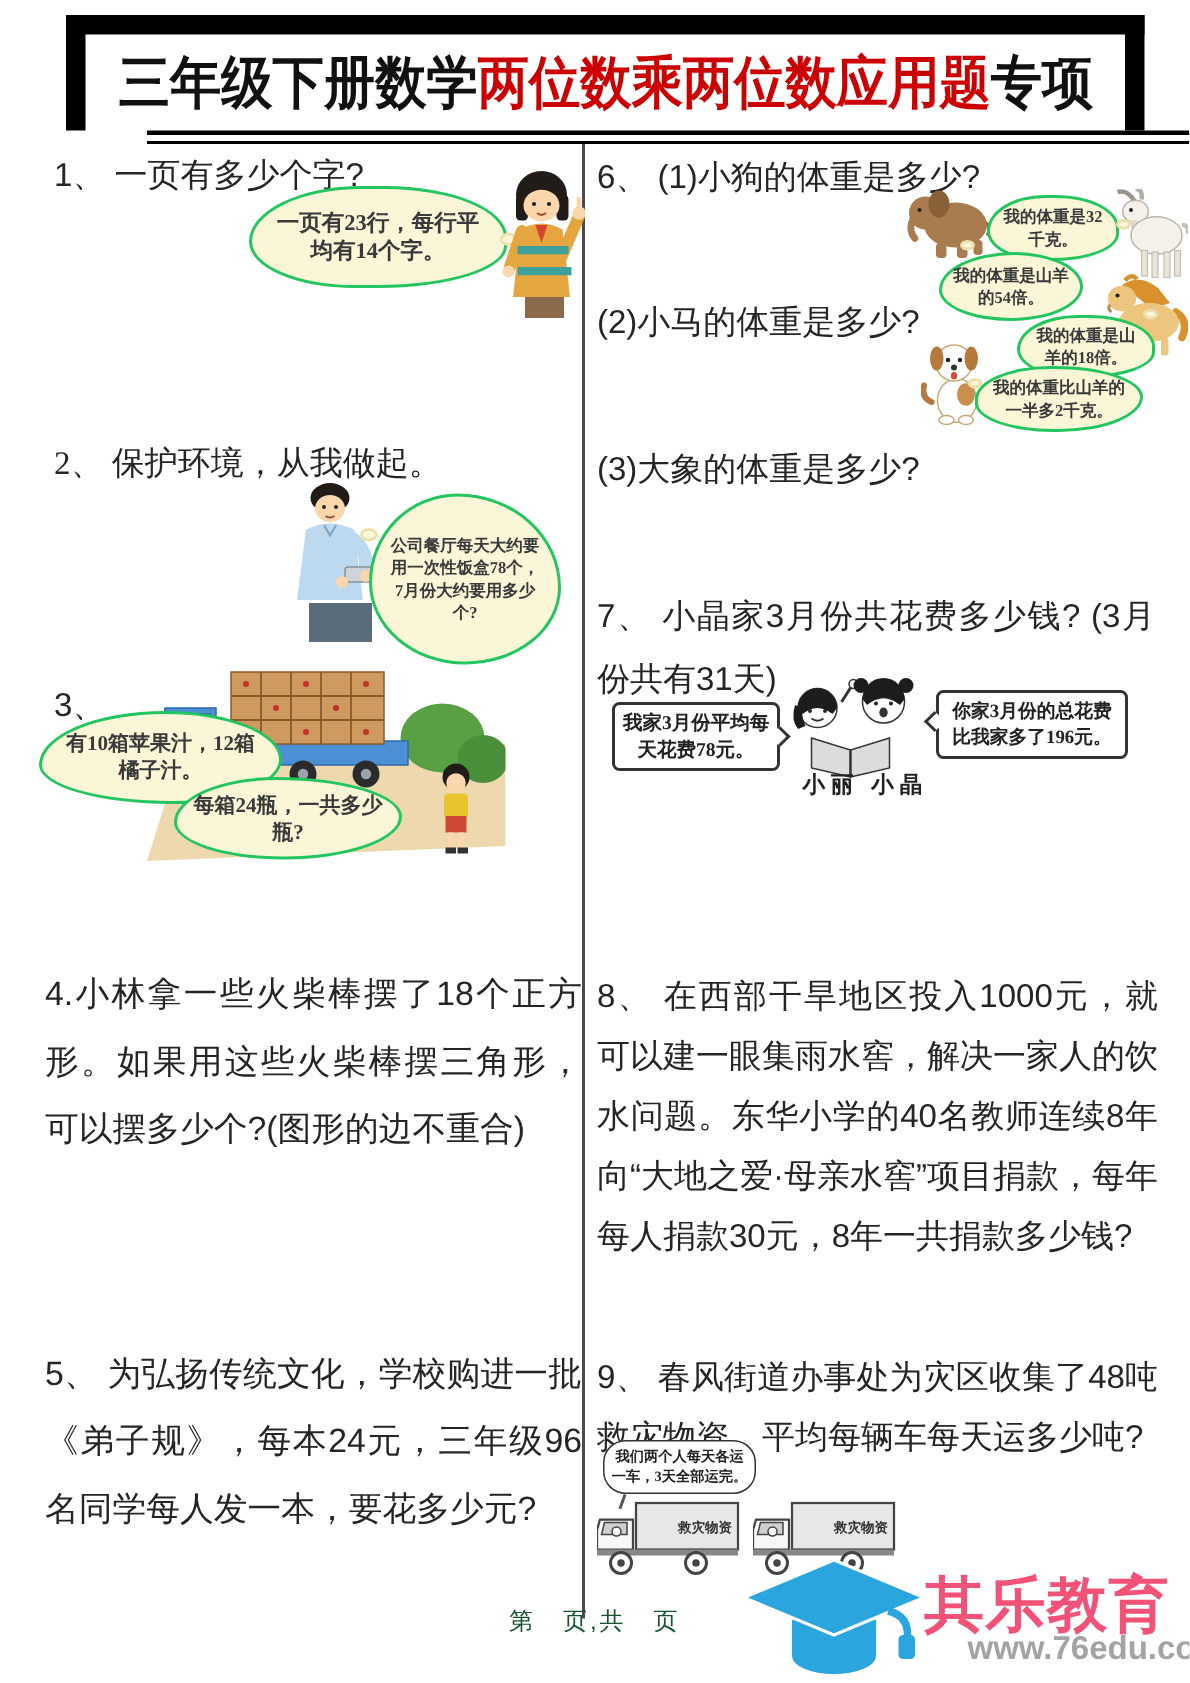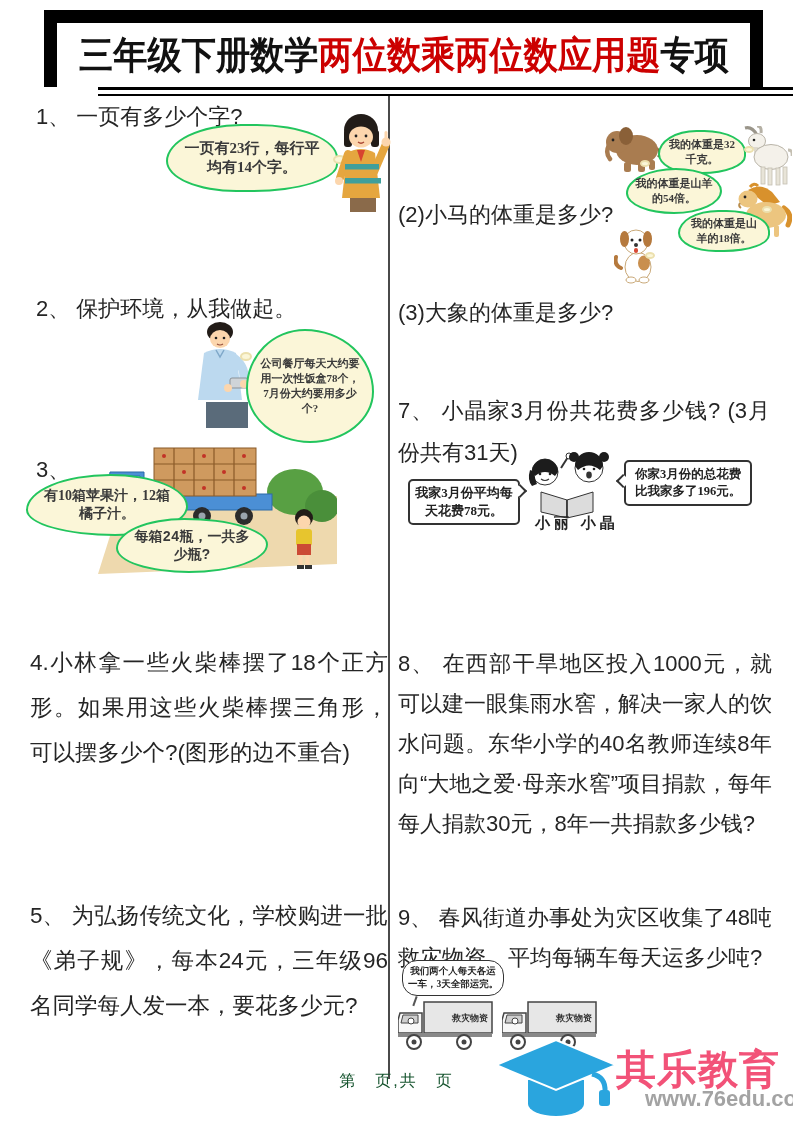--- a/index.html
+++ b/index.html
@@ -79,21 +79,21 @@
         <circle cx="34" cy="26" r="1.4" fill="#222"></circle>
       <path d="M26,32 q3,2.5 6,0" stroke="#a84533" stroke-width="1.3" fill="none"></path>
       <path d="M15,43 q14,-8 28,0 l5,45 h-38 z" fill="#e5a63f"></path>
       <rect x="13" y="54" width="34" height="5.5" fill="#3f9f9b"></rect>
       <rect x="13" y="68" width="36" height="5.5" fill="#3f9f9b"></rect>
       <polygon points="25,40 33,40 29,52" fill="#d8432f"></polygon>
       <rect x="18" y="88" width="26" height="14" fill="#8a6a4a"></rect>
     </svg>
   </span>
 
-  <div class="abs q" style="left:36px; top:294px;">2、 保护环境，从我做起。</div>
+  <div class="abs q" style="left:36px; top:294px;font-family:Liberation Serif, serif;">2、 保护环境，从我做起。</div>
   <span class="abs" style="left:192px; top:320px;">
     <svg width="70" height="108" viewBox="0 0 70 108" xmlns="http://www.w3.org/2000/svg">
       <ellipse cx="28" cy="12" rx="13" ry="10" fill="#221c18"></ellipse>
       <ellipse cx="28" cy="19" rx="10" ry="9" fill="#fcd6ad"></ellipse>
       <circle cx="24" cy="18" r="1.3" fill="#222"></circle>
         <circle cx="32" cy="18" r="1.3" fill="#222"></circle>
       <path d="M25,24 q3,2 6,0" stroke="#96503c" stroke-width="1.2" fill="none"></path>
       <path d="M12,33 q16,-8 32,0 l6,47 h-44 z" fill="#bcd9ef"></path>
       <path d="M24,30 l4,7 4,-7" stroke="#7fa8c9" stroke-width="1.5" fill="none"></path>
       <path d="M42,38 q13,10 9,25 l-15,5" stroke="#bcd9ef" stroke-width="9" fill="none" stroke-linecap="round"></path>
@@ -141,26 +141,27 @@
       <circle cx="212" cy="80" r="6.5" fill="#fcd6ad"></circle>
       <rect x="204" y="87" width="16" height="17" rx="3" fill="#e7c52e"></rect>
       <rect x="205" y="102" width="14" height="11" fill="#cc4a35"></rect>
       <rect x="206.5" y="113" width="4" height="11" fill="#fcd6ad"></rect>
       <rect x="213.5" y="113" width="4" height="11" fill="#fcd6ad"></rect>
       <rect x="205" y="123" width="7" height="4" fill="#333"></rect>
         <rect x="213" y="123" width="7" height="4" fill="#333"></rect>
     </svg>
   </span>
   <div class="abs cloud" style="left:26px; top:474px; width:162px; height:62px; font-size:14px; border-radius:52% 48% 45% 55% / 58% 52% 48% 42%;">有10箱苹果汁，12箱橘子汁。</div>
-  <div class="abs cloud" style="left:116px; top:518px; width:152px; height:55px; font-size:14px; border-radius:45% 55% 52% 48% / 55% 48% 52% 45%;font-family:Liberation Mono, monospace;">每箱24瓶，一共多少瓶?</div>
+  <div class="abs cloud" style="left:116px; top:518px; width:152px; height:55px; font-size:14px; border-radius:45% 55% 52% 48% / 55% 48% 52% 45%;">每箱24瓶，一共多少瓶?</div>
 
   <div class="abs para lh45" style="left:30px; top:640px; width:358px;">4.小林拿一些火柴棒摆了18个正方形。如果用这些火柴棒摆三角形，可以摆多少个?(图形的边不重合)</div>
 
   <div class="abs para lh45" style="left:30px; top:893px; width:358px;">5、 为弘扬传统文化，学校购进一批《弟子规》，每本24元，三年级96名同学每人发一本，要花多少元?</div>
 
+  <div class="abs q" style="left:398px; top:103px;">6、 (1)小狗的体重是多少?</div>
   <div class="abs q" style="left:398px; top:200px;">(2)小马的体重是多少?</div>
   <div class="abs q" style="left:398px; top:298px;">(3)大象的体重是多少?</div>
 
   <span class="abs" style="left:604px; top:120px;">
     <svg width="56" height="54" viewBox="0 0 56 54" xmlns="http://www.w3.org/2000/svg">
       <path d="M53,28 q4,4 1,9" stroke="#8a6038" stroke-width="2" fill="none"></path>
       <ellipse cx="33" cy="30" rx="21" ry="15" fill="#a97c50"></ellipse>
       <rect x="20" y="42" width="7" height="10" rx="2.5" fill="#a97c50"></rect>
       <rect x="34" y="42" width="7" height="10" rx="2.5" fill="#a97c50"></rect>
       <rect x="45" y="40" width="6" height="10" rx="2.5" fill="#a97c50"></rect>
@@ -215,24 +216,25 @@
       <ellipse cx="30" cy="54" rx="5" ry="3" fill="#fff" stroke="#c9a877"></ellipse>
     </svg>
   </span>
 
   <div class="abs cloud" style="left:658px; top:130px; width:88px; height:44px; font-size:11px; padding:2px 6px;">我的体重是32千克。</div>
   <div class="tail" style="left:744px; top:146px; width:10px; height:7px;"></div>
   <div class="abs cloud" style="left:626px; top:168px; width:96px; height:46px; font-size:11px; padding:2px 6px; border-radius:52% 48% 50% 50% / 55% 50% 50% 45%;">我的体重是山羊的54倍。</div>
   <div class="tail" style="left:640px; top:160px; width:10px; height:7px;"></div>
   <div class="abs cloud" style="left:678px; top:210px; width:92px; height:42px; font-size:11px; padding:2px 6px;">我的体重是山羊的18倍。</div>
   <div class="tail" style="left:762px; top:206px; width:10px; height:7px;"></div>
+  <div class="abs cloud" style="left:650px; top:244px; width:112px; height:44px; font-size:11px; padding:2px 6px; border-radius:46% 54% 52% 48% / 52% 48% 55% 45%;">我的体重比山羊的一半多2千克。</div>
   <div class="tail" style="left:645px; top:252px; width:10px; height:7px;"></div>
 
   <div class="abs para" style="left:398px; top:390px; width:372px;">7、 小晶家3月份共花费多少钱? (3月份共有31天)</div>
-  <div class="abs rect-bubble" style="left:408px; top:468px; width:112px; height:46px; font-size:13px;margin-top:11px;">我家3月份平均每天花费78元。</div>
+  <div class="abs rect-bubble" style="left:408px; top:468px; width:112px; height:46px; font-size:13px;">我家3月份平均每天花费78元。</div>
   <div class="ptr right" style="left:515px; top:486px;"></div>
   <div class="abs rect-bubble" style="left:624px; top:460px; width:128px; height:46px; font-size:12.5px;">你家3月份的总花费比我家多了196元。</div>
   <div class="ptr left" style="left:618px; top:476px;"></div>
   <span class="abs" style="left:513px; top:450px;">
     <svg width="110" height="70" viewBox="0 0 110 70" xmlns="http://www.w3.org/2000/svg">
       <path d="M48,18 l7,-11" stroke="#333" stroke-width="2"></path>
       <circle cx="56" cy="6" r="3" fill="#fff" stroke="#333"></circle>
       <circle cx="32" cy="22" r="13" fill="#fff" stroke="#333"></circle>
       <path d="M19,22 a13,13 0 0 1 26,0 l-3,4 q-10,-8 -20,0 z" fill="#1c1c1c"></path>
       <path d="M17,20 q-3,10 2,16 l5,-2 q-3,-7 -2,-12 z" fill="#1c1c1c"></path>

